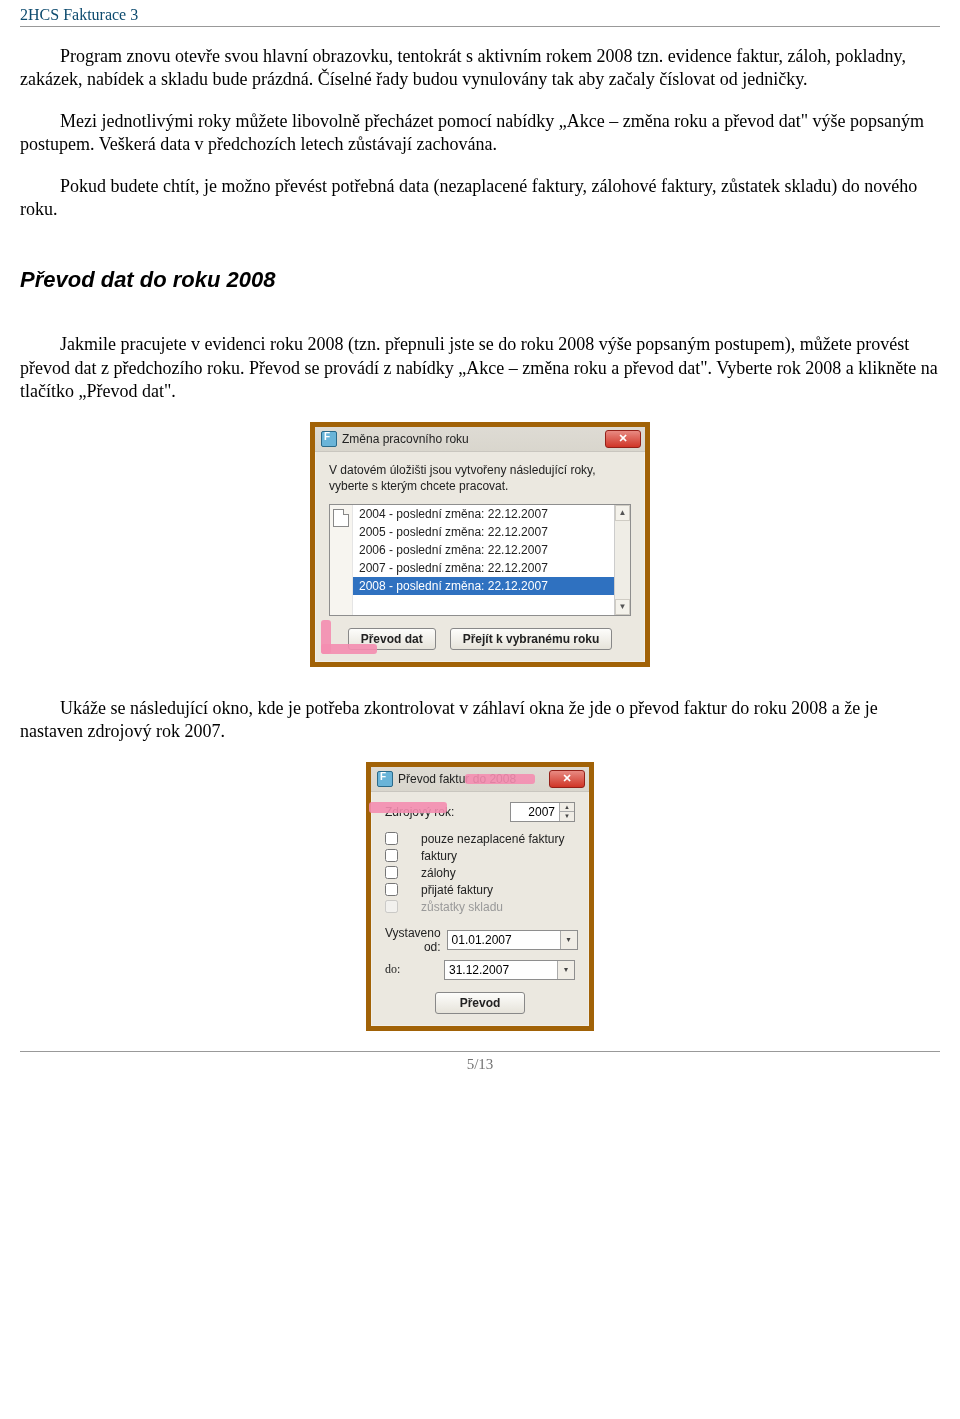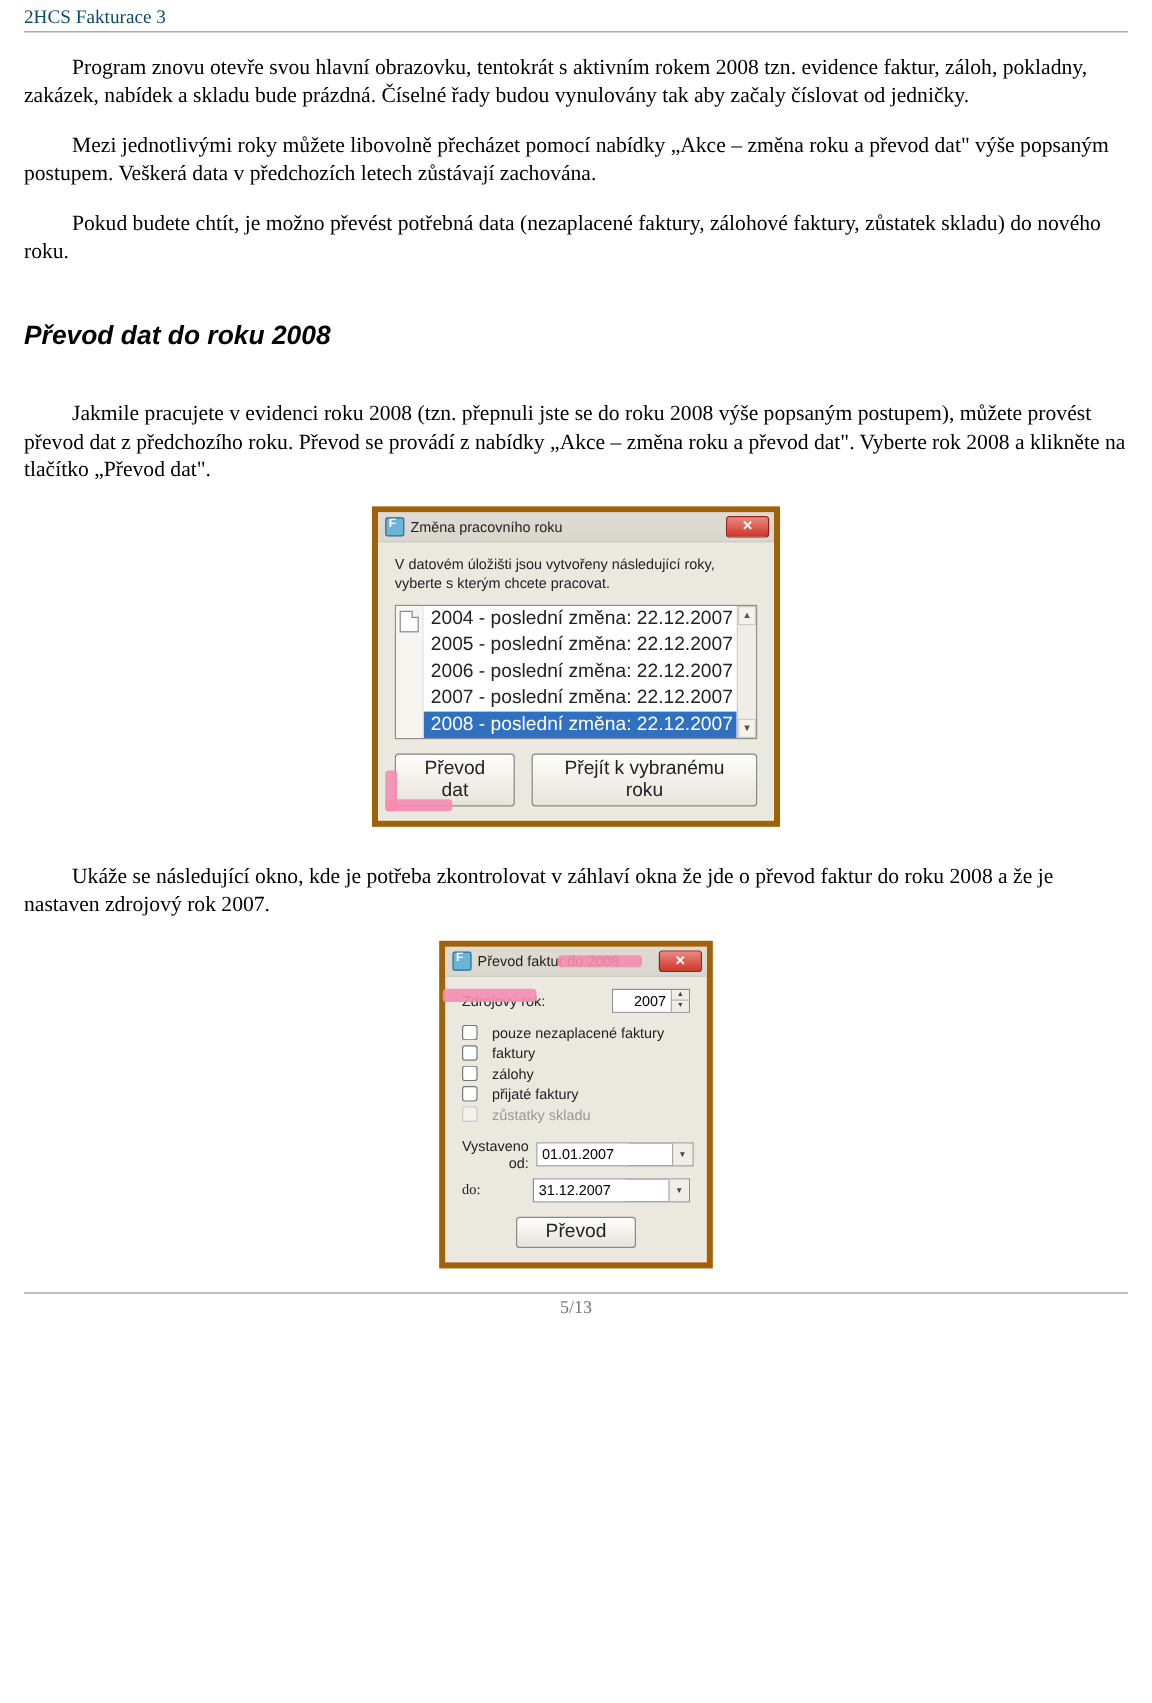--- a/index.html
+++ b/index.html
@@ -137,21 +137,21 @@
     background: #f7f5f0;
     border-left: 1px solid #888;
     border-bottom: 1px solid #888;
   }
   .list-items {
     flex: 1;
     overflow: hidden;
   }
   .list-item {
     padding: 2px 6px;
-    font-size: 16px;
+    font-size: 12px;
     cursor: default;
     white-space: nowrap;
   }
   .list-item.selected {
     background: #2f71c0;
     color: #fff;
   }
   .scroll {
     width: 15px;
     background: #efede6;
@@ -172,23 +172,24 @@
     border: 1px solid #cfccc4;
   }
   .scroll .arrow.top { top: 0; }
   .scroll .arrow.bottom { bottom: 0; }
   .btn {
     display: inline-block;
     border: 1px solid #888;
     border-radius: 3px;
     background: linear-gradient(#fdfdfb, #e6e3da);
     padding: 3px 12px;
-    font-size: 16px;
+    font-size: 12px;
     text-align: center;
     cursor: default;
+    font-weight: bold;
   }
   .btn-row {
     display: flex;
     justify-content: center;
     gap: 14px;
     margin-top: 12px;
   }
   .pink-marker-h {
     position: absolute;
     height: 10px;
@@ -207,21 +208,21 @@
   .field-row {
     display: flex;
     align-items: center;
     gap: 6px;
     margin-bottom: 6px;
     font-size: 12px;
   }
   .chk {
     display: flex;
     align-items: center;
-    gap: 12px;
+    gap: 23px;
     margin: 3px 0;
     font-size: 12px;
     color: #222;
   }
   .chk.disabled { color: #999; }
   .chk input {
     width: 13px;
     height: 13px;
     margin: 0;
   }

